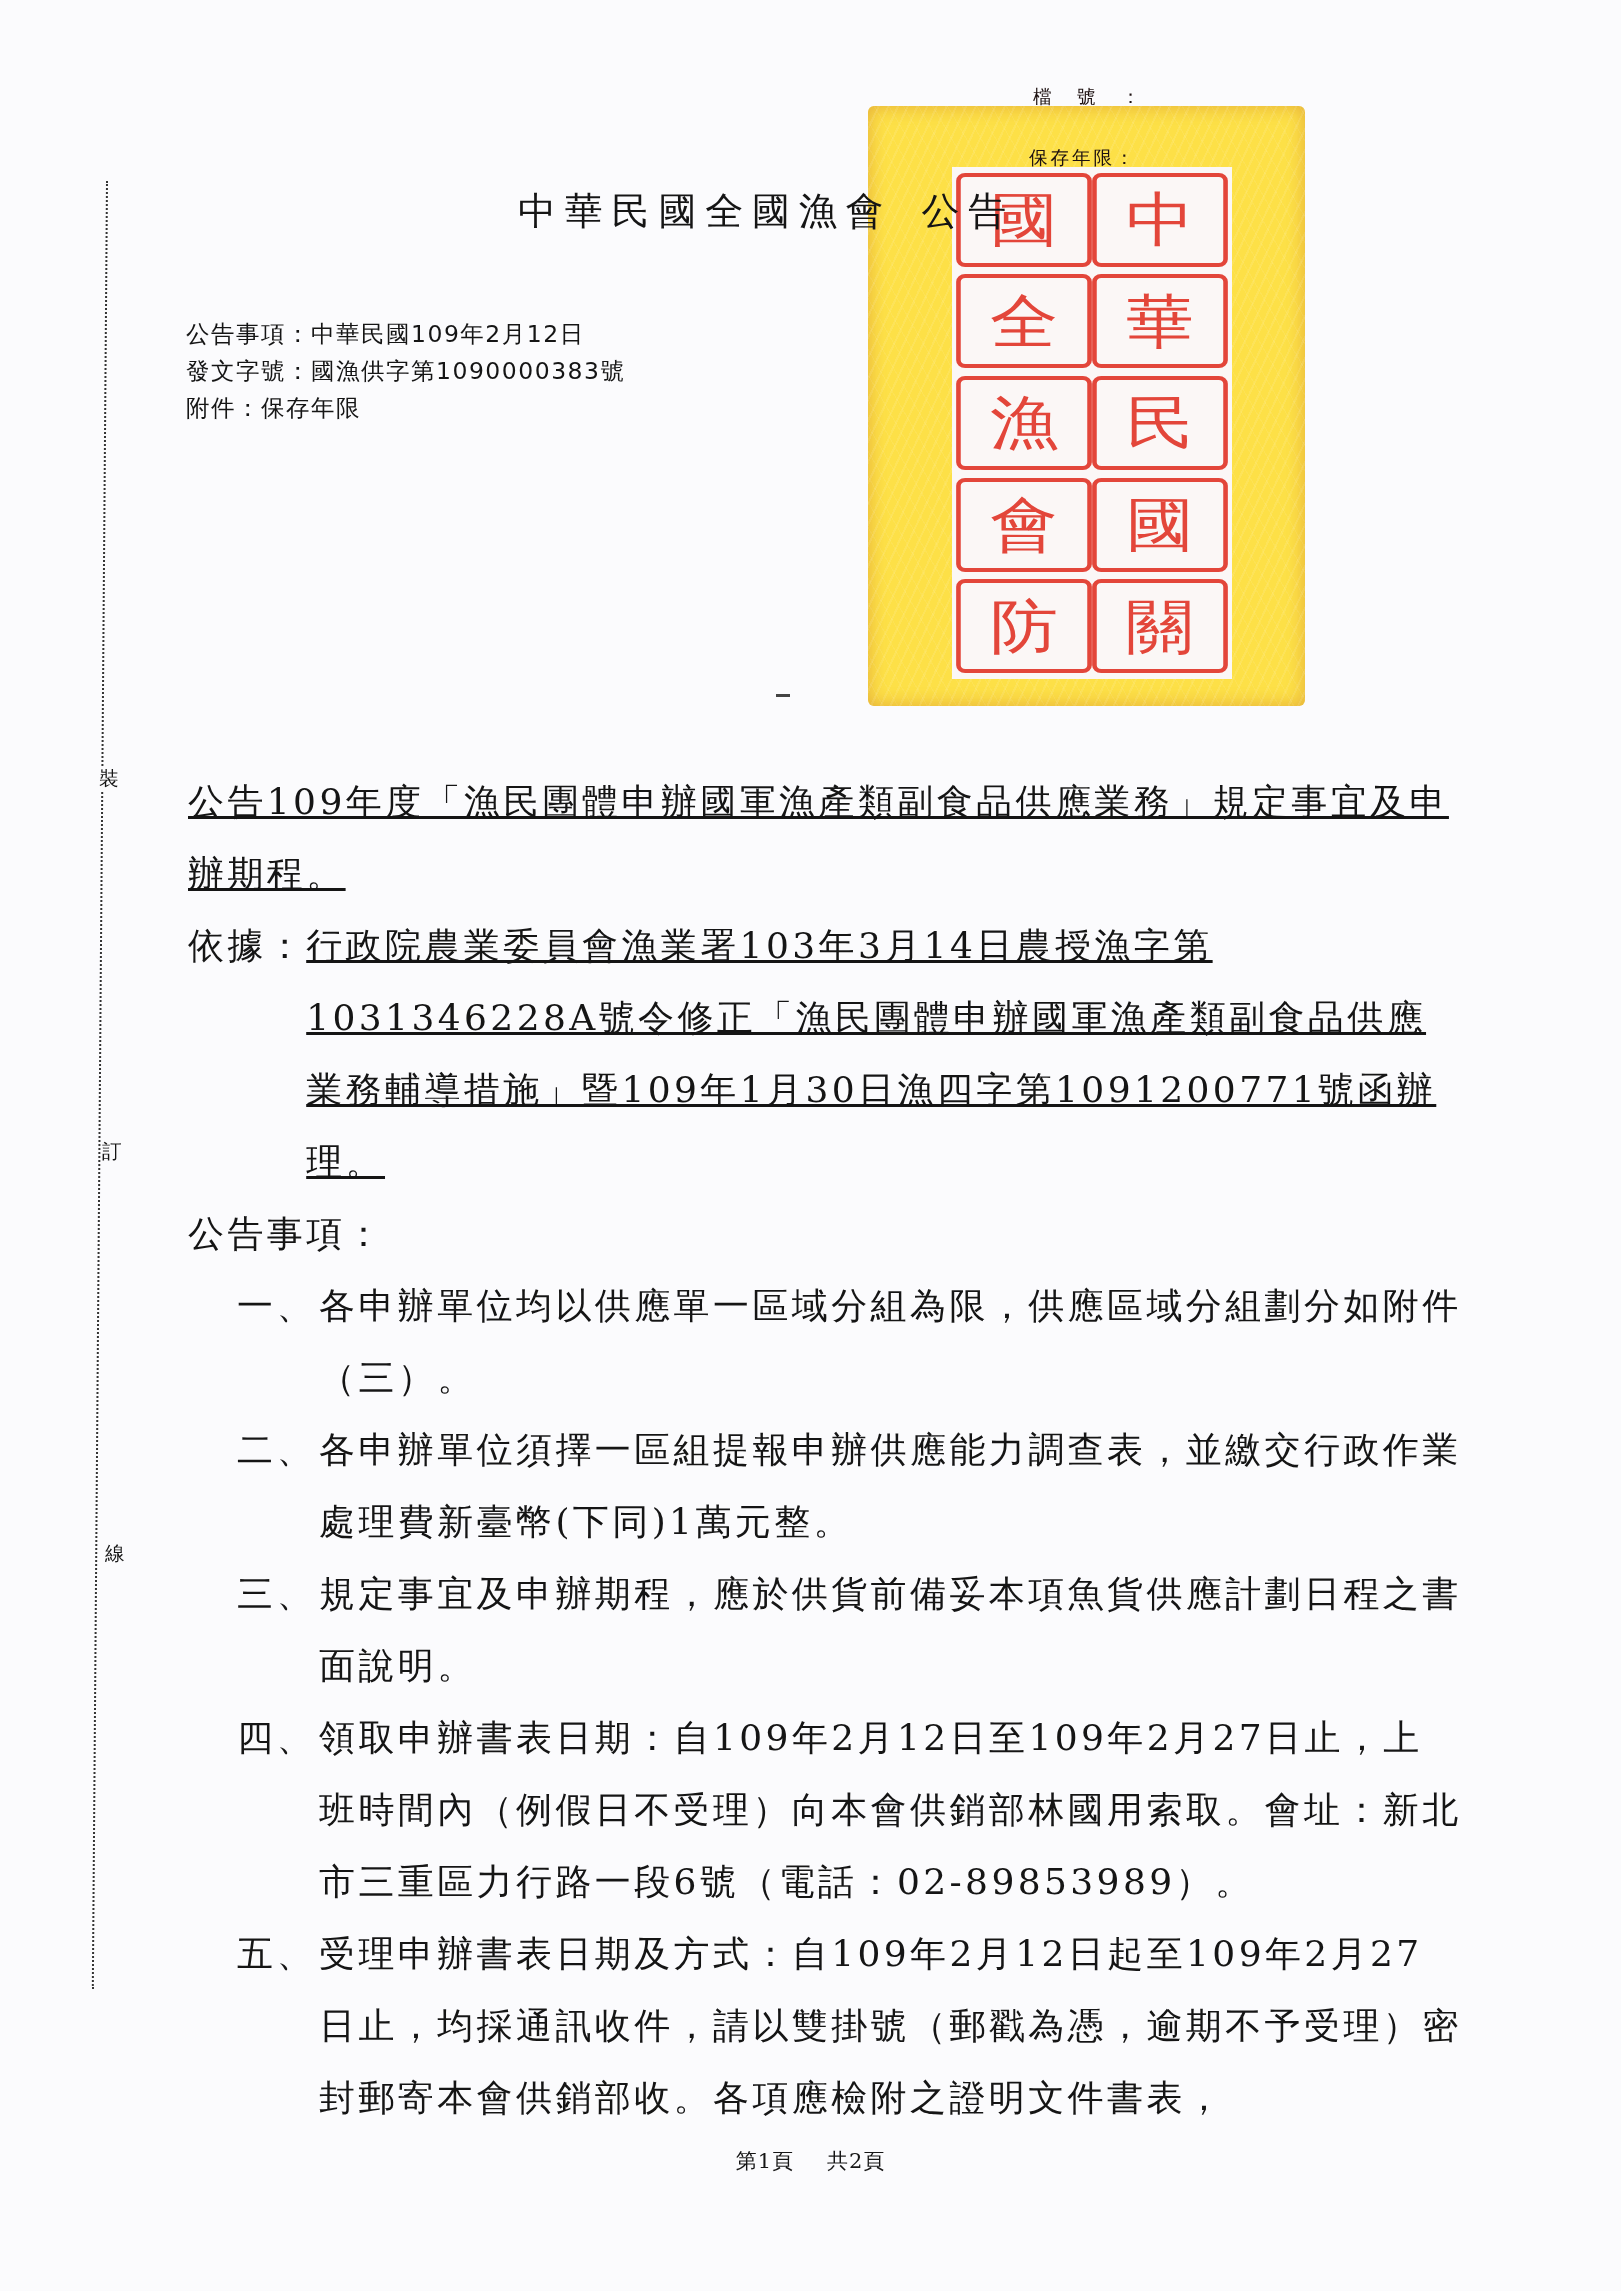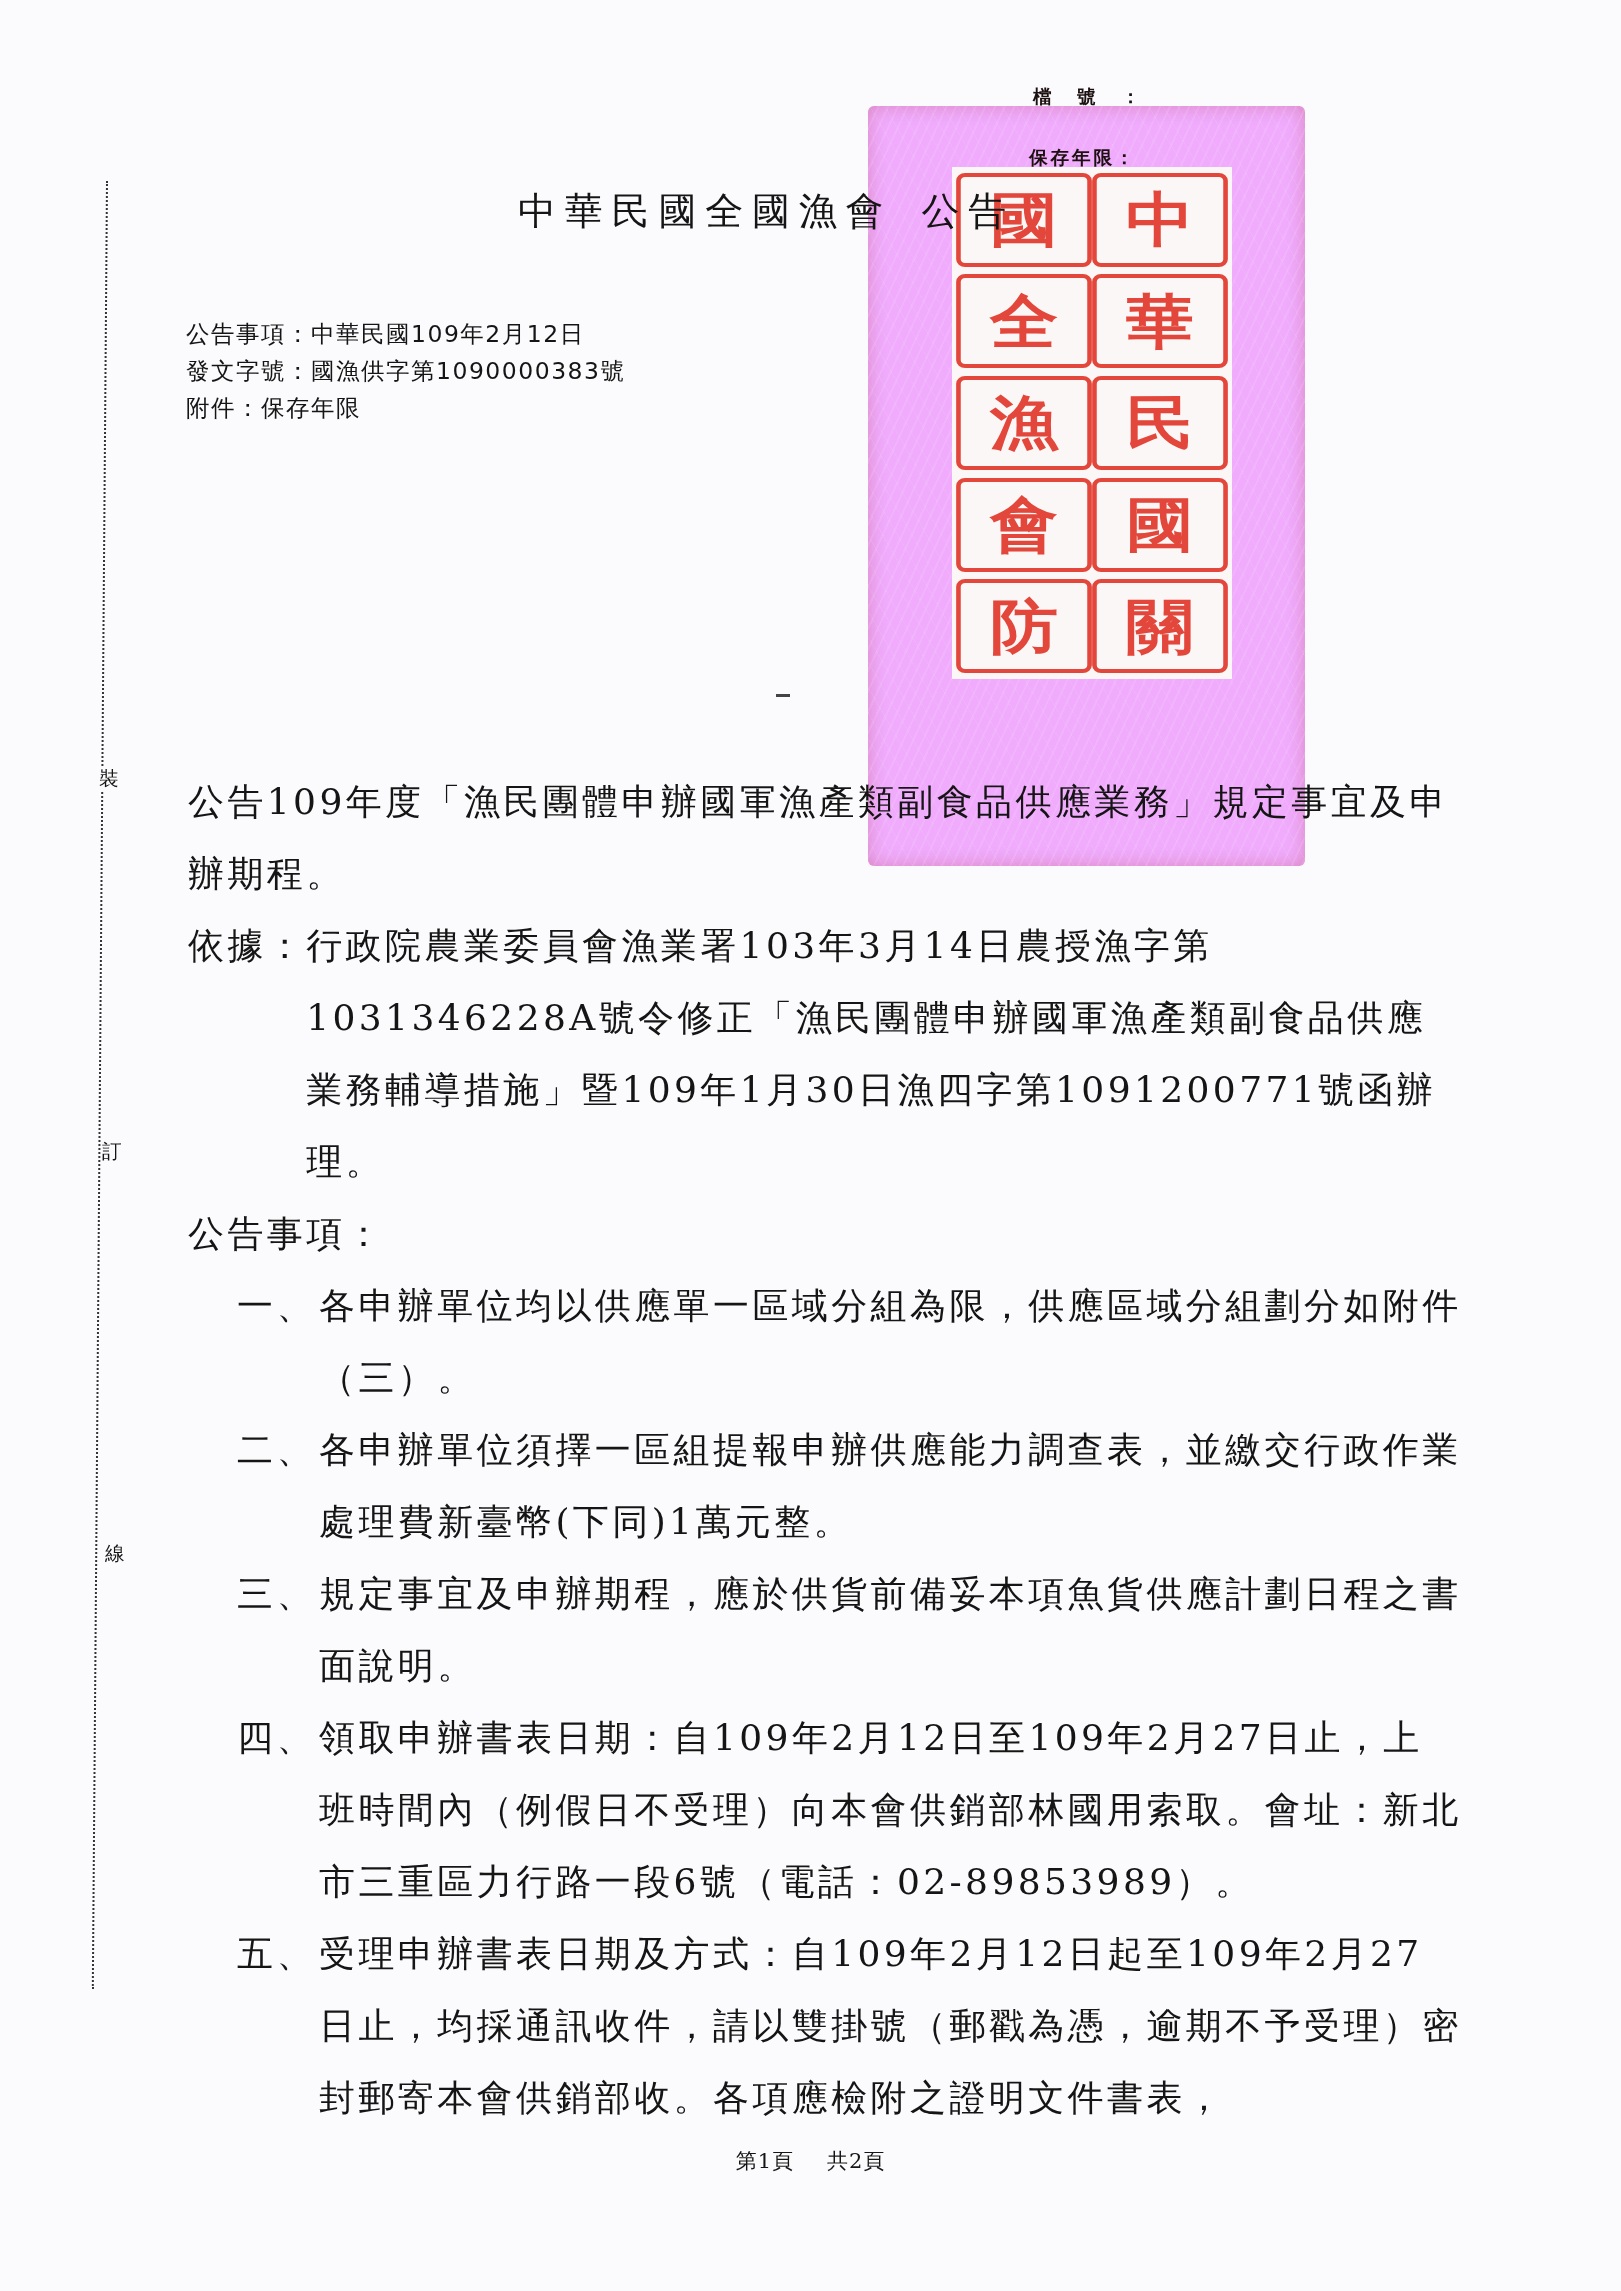--- a/index.html
+++ b/index.html
@@ -34,25 +34,24 @@
       padding: 2px 0;
       line-height: 1;
     }
 
     
     .seal {
       position: absolute;
       left: 868px;
       top: 106px;
       width: 437px;
-      height: 760px;
-      background: #f0abfc;
+      height: 600px;
+      background: #fde047;
       border-radius: 5.9px;
       box-shadow: inset 0 0 17.6px rgba(150, 20, 10, 0.25);
-      font-weight: bold;
     }
     .seal::before {
       content: "";
       position: absolute;
       inset: 0;
       background-image:
         repeating-linear-gradient(115deg, rgba(255,255,255,0.10) 0 2px, transparent 2px 8.8px),
         repeating-linear-gradient(60deg, rgba(255,255,255,0.07) 0 1px, transparent 1px 12.7px);
       border-radius: 5.9px;
       pointer-events: none;
@@ -143,21 +142,21 @@
       position: absolute;
       left: 188px;
       top: 766px;
       width: 1274px;
       font-size: 36px;
       line-height: 72px;
       letter-spacing: 3.4px;
     }
     .para { display: flex; }
     .para .label { flex: 0 0 auto; white-space: nowrap; }
-    .para .content { flex: 1 1 auto; }
+    .para .content { flex: 1 1 auto; text-decoration: underline; }
     .section-heading { white-space: nowrap; }
     .item { display: flex; padding-left: 49px; }
     .item .num { flex: 0 0 auto; white-space: nowrap; width: 82px; }
     .item .content { flex: 1 1 auto; }
 
     
     .page-footer {
       position: absolute;
       left: 0;
       width: 100%;

